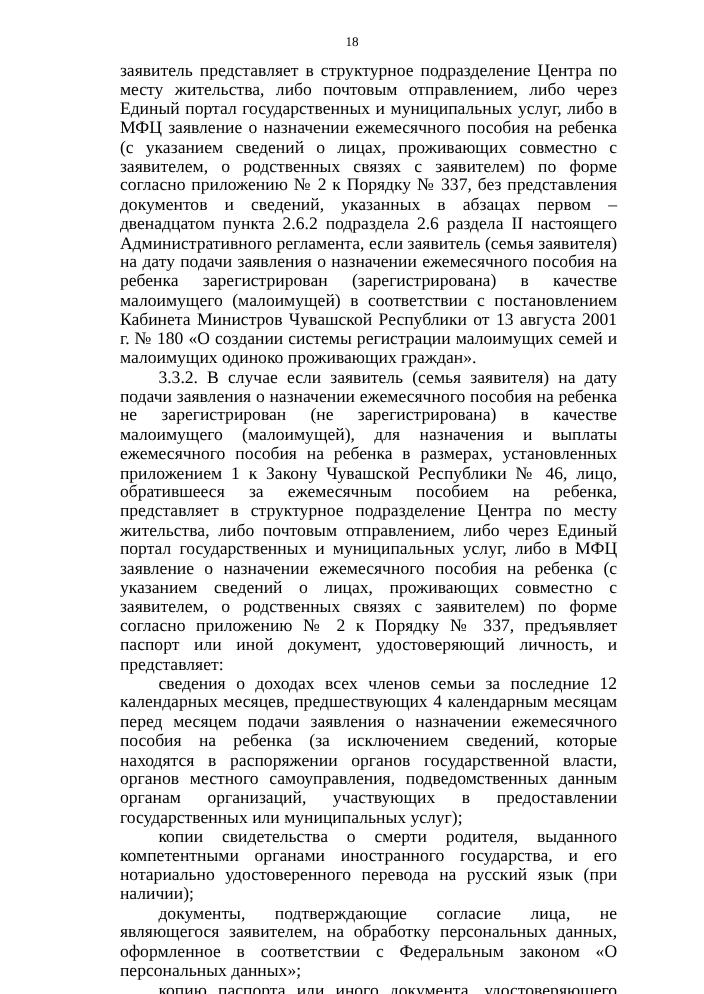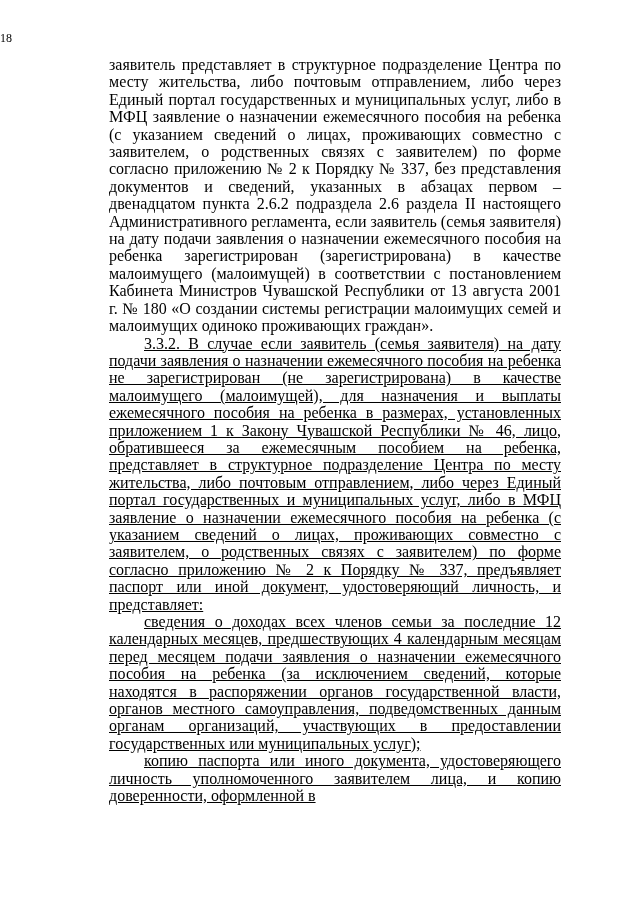--- a/index.html
+++ b/index.html
@@ -19,47 +19,49 @@
     position: relative;
     width: 640px;
     height: 904px;
     background: #ffffff;
   }
   .page-number {
     position: absolute;
     top: 31px;
     left: 0;
     width: 100%;
+    text-align: center;
     font-size: 12px;
     line-height: 14px;
   }
   .content {
     position: absolute;
     top: 56px;
     left: 95px;
     width: 452px;
     font-size: 16px;
     line-height: 17.4px;
     text-align: justify;
     margin-left: 14px;
   }
   .para {
     margin: 0;
     padding: 0;
   }
   .para.indent {
     text-indent: 35px;
-    text-decoration: underline;
   }
 </style>
 </head>
 <body>
 
 <div class="page">
   <div class="page-number">18</div>
 
   <div class="content">
     <p class="para">заявитель представляет в структурное подразделение Центра по месту жительства, либо почтовым отправлением, либо через Единый портал государственных и муниципальных услуг, либо в МФЦ заявление о назначении ежемесячного пособия на ребенка (с указанием сведений о лицах, проживающих совместно с заявителем, о родственных связях с заявителем) по форме согласно приложению № 2 к Порядку № 337, без представления документов и сведений, указанных в абзацах первом – двенадцатом пункта 2.6.2 подраздела 2.6 раздела II настоящего Административного регламента, если заявитель (семья заявителя) на дату подачи заявления о назначении ежемесячного пособия на ребенка зарегистрирован (зарегистрирована) в качестве малоимущего (малоимущей) в соответствии с постановлением Кабинета Министров Чувашской Республики от 13 августа 2001 г. № 180 «О создании системы регистрации малоимущих семей и малоимущих одиноко проживающих граждан».</p>
     <p class="para indent">3.3.2. В случае если заявитель (семья заявителя) на дату подачи заявления о назначении ежемесячного пособия на ребенка не зарегистрирован (не зарегистрирована) в качестве малоимущего (малоимущей), для назначения и выплаты ежемесячного пособия на ребенка в размерах, установленных приложением 1 к Закону Чувашской Республики № 46, лицо, обратившееся за ежемесячным пособием на ребенка, представляет в структурное подразделение Центра по месту жительства, либо почтовым отправлением, либо через Единый портал государственных и муниципальных услуг, либо в МФЦ заявление о назначении ежемесячного пособия на ребенка (с указанием сведений о лицах, проживающих совместно с заявителем, о родственных связях с заявителем) по форме согласно приложению № 2 к Порядку № 337, предъявляет паспорт или иной документ, удостоверяющий личность, и представляет:</p>
     <p class="para indent">сведения о доходах всех членов семьи за последние 12 календарных месяцев, предшествующих 4 календарным месяцам перед месяцем подачи заявления о назначении ежемесячного пособия на ребенка (за исключением сведений, которые находятся в распоряжении органов государственной власти, органов местного самоуправления, подведомственных данным органам организаций, участвующих в предоставлении государственных или муниципальных услуг);</p>
+    <p class="para indent">копии свидетельства о смерти родителя, выданного компетентными органами иностранного государства, и его нотариально удостоверенного перевода на русский язык (при наличии);</p>
+    <p class="para indent">документы, подтверждающие согласие лица, не являющегося заявителем, на обработку персональных данных, оформленное в соответствии с Федеральным законом «О персональных данных»;</p>
     <p class="para indent">копию паспорта или иного документа, удостоверяющего личность уполномоченного заявителем лица, и копию доверенности, оформленной в</p>
   </div>
 </div>
 
 </body></html>

